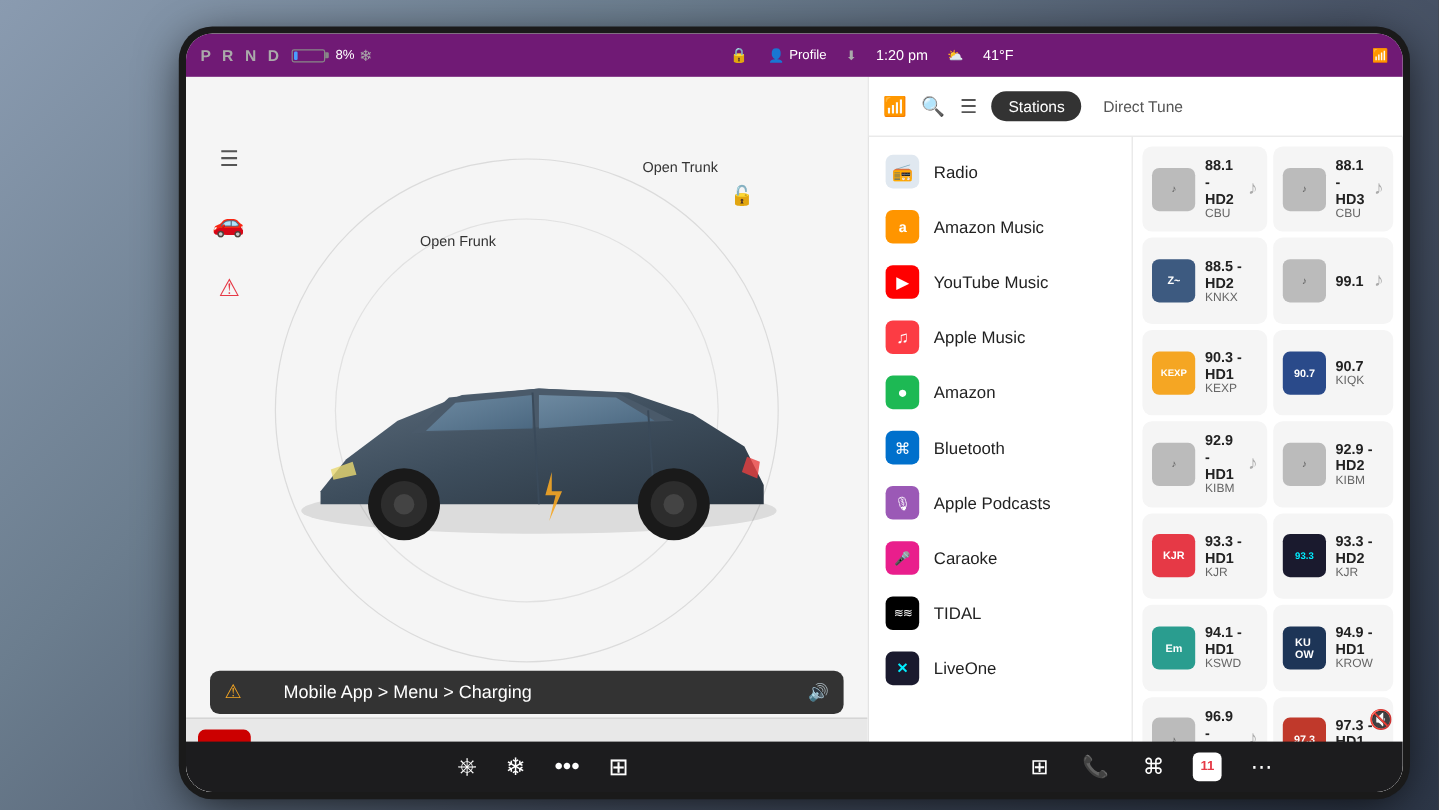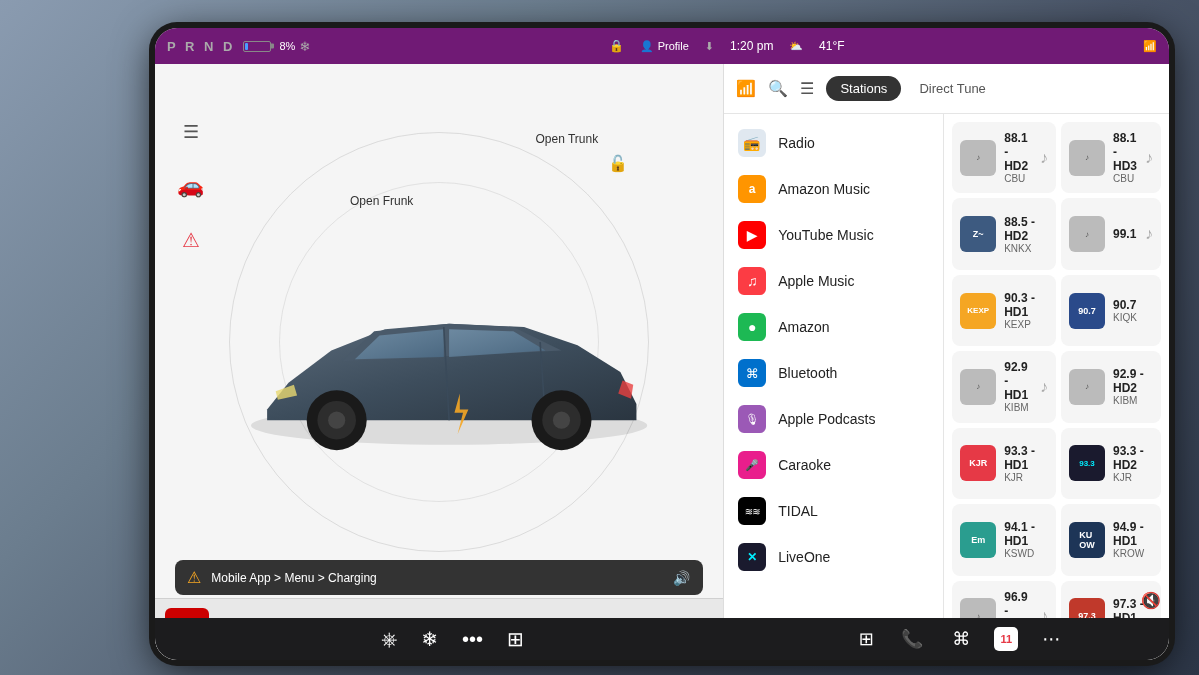--- a/index.html
+++ b/index.html
@@ -239,21 +239,22 @@
     }
 
     .notif-icon {
       color: #f5a623;
       font-size: 16px;
       flex-shrink: 0;
     }
 
     .notif-text {
       color: #fff;
-      font-size: 12px;
+      font-size: 15px;
+      margin-left: 25px;
     }
 
     .notif-title {
       font-weight: 600;
       font-size: 12px;
     }
 
     .notif-sound {
       margin-left: auto;
       color: #aaa;

